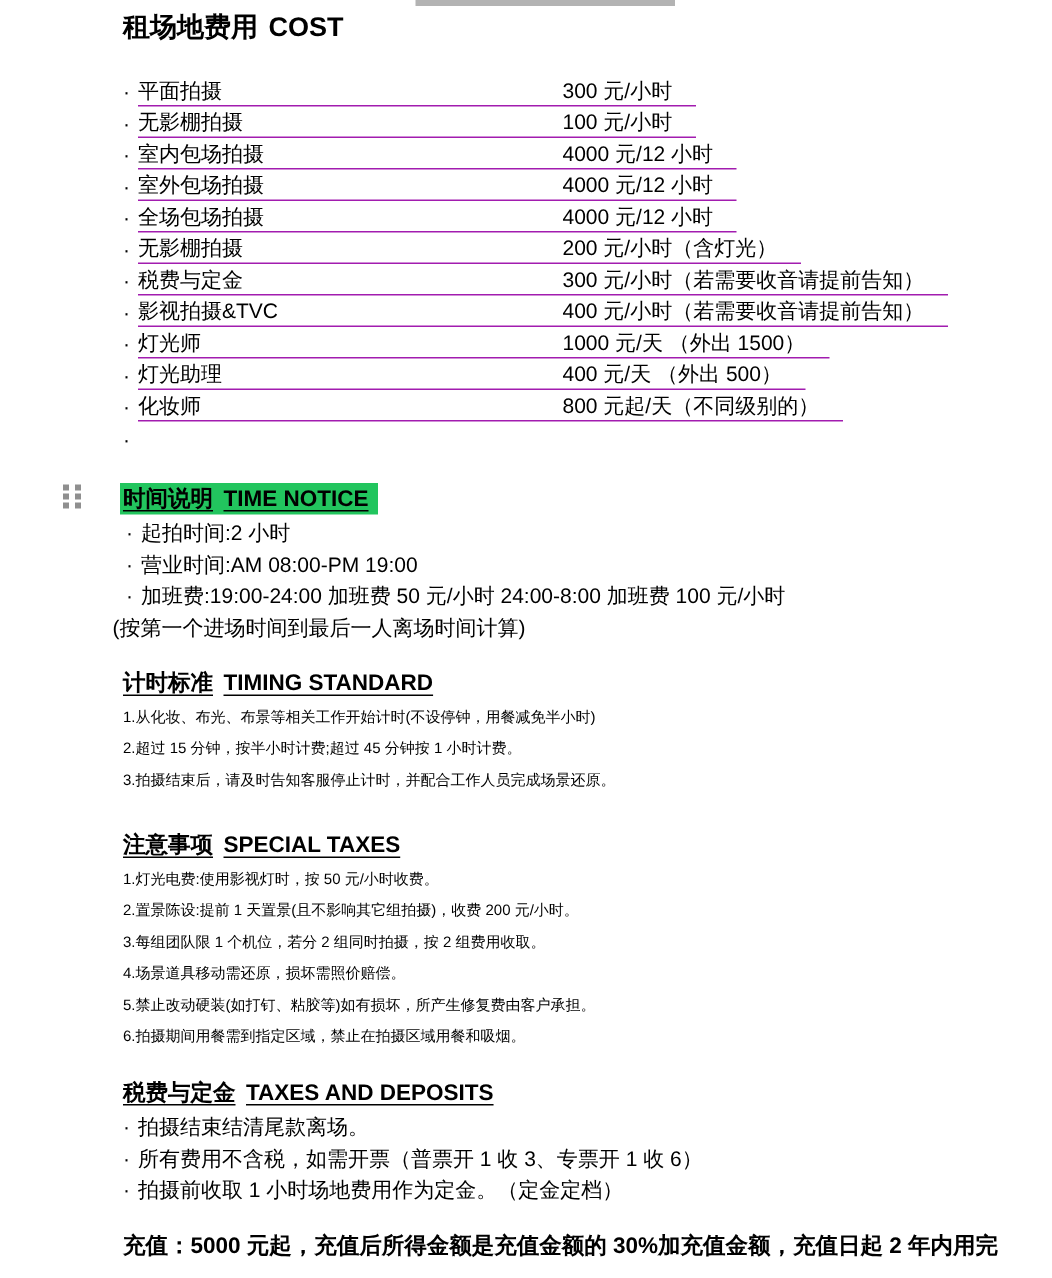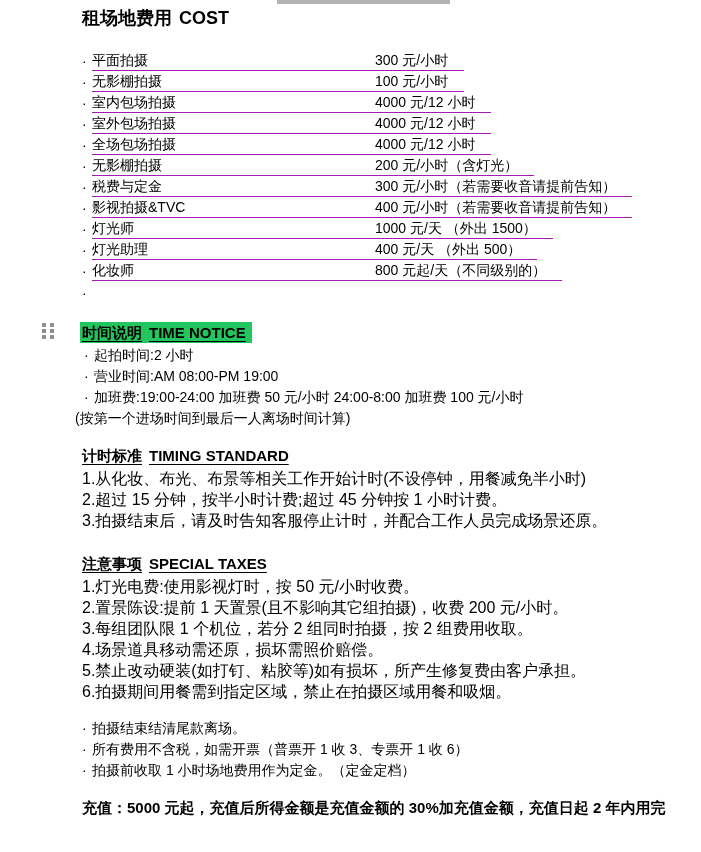--- a/index.html
+++ b/index.html
@@ -46,21 +46,21 @@
   .free-note { font-size:14px; line-height:21px; margin-top:2px; display:flex; }
 
   .sec-time    { margin-top:18px; }
   .sec-timing  { margin-top:16px; }
   .sec-special { margin-top:22px; }
   .sec-taxes   { margin-top:16px; }
 
   .hl { background:#22c55e; padding:0 6px 0 2px; margin-left:-2px; }
 
   .lines { margin-top:2px; }
-  .line { font-size:16px; line-height:21px; }
+  .line { font-size:10px; line-height:21px; }
   .b-line { display:flex; font-size:14px; line-height:21px; margin-left:2px; }
   .note-line { font-size:14px; line-height:21px; margin-left:-7px; }
   .taxes .b-line { margin-left:0; }
 
   .recharge { margin-top:16px; font-size:15px; font-weight:bold; line-height:21px; }
 </style>
 </head>
 <body>
 
 <div class="top-bar"></div>
@@ -219,20 +219,21 @@
 
         <div class="line">4.场景道具移动需还原，损坏需照价赔偿。</div>
 
         <div class="line">5.禁止改动硬装(如打钉、粘胶等)如有损坏，所产生修复费由客户承担。</div>
 
         <div class="line">6.拍摄期间用餐需到指定区域，禁止在拍摄区域用餐和吸烟。</div>
       </div>
   </div>
 
   <div class="sec-taxes taxes">
+    <h2><span class="zh">税费与定金</span><span class="en">TAXES AND DEPOSITS</span></h2>
     <div class="lines">
 
         <div class="b-line">
           <span class="bullet">·</span>
           <span>拍摄结束结清尾款离场。</span>
         </div>
 
         <div class="b-line">
           <span class="bullet">·</span>
           <span>所有费用不含税，如需开票（普票开 1 收 3、专票开 1 收 6）</span>

